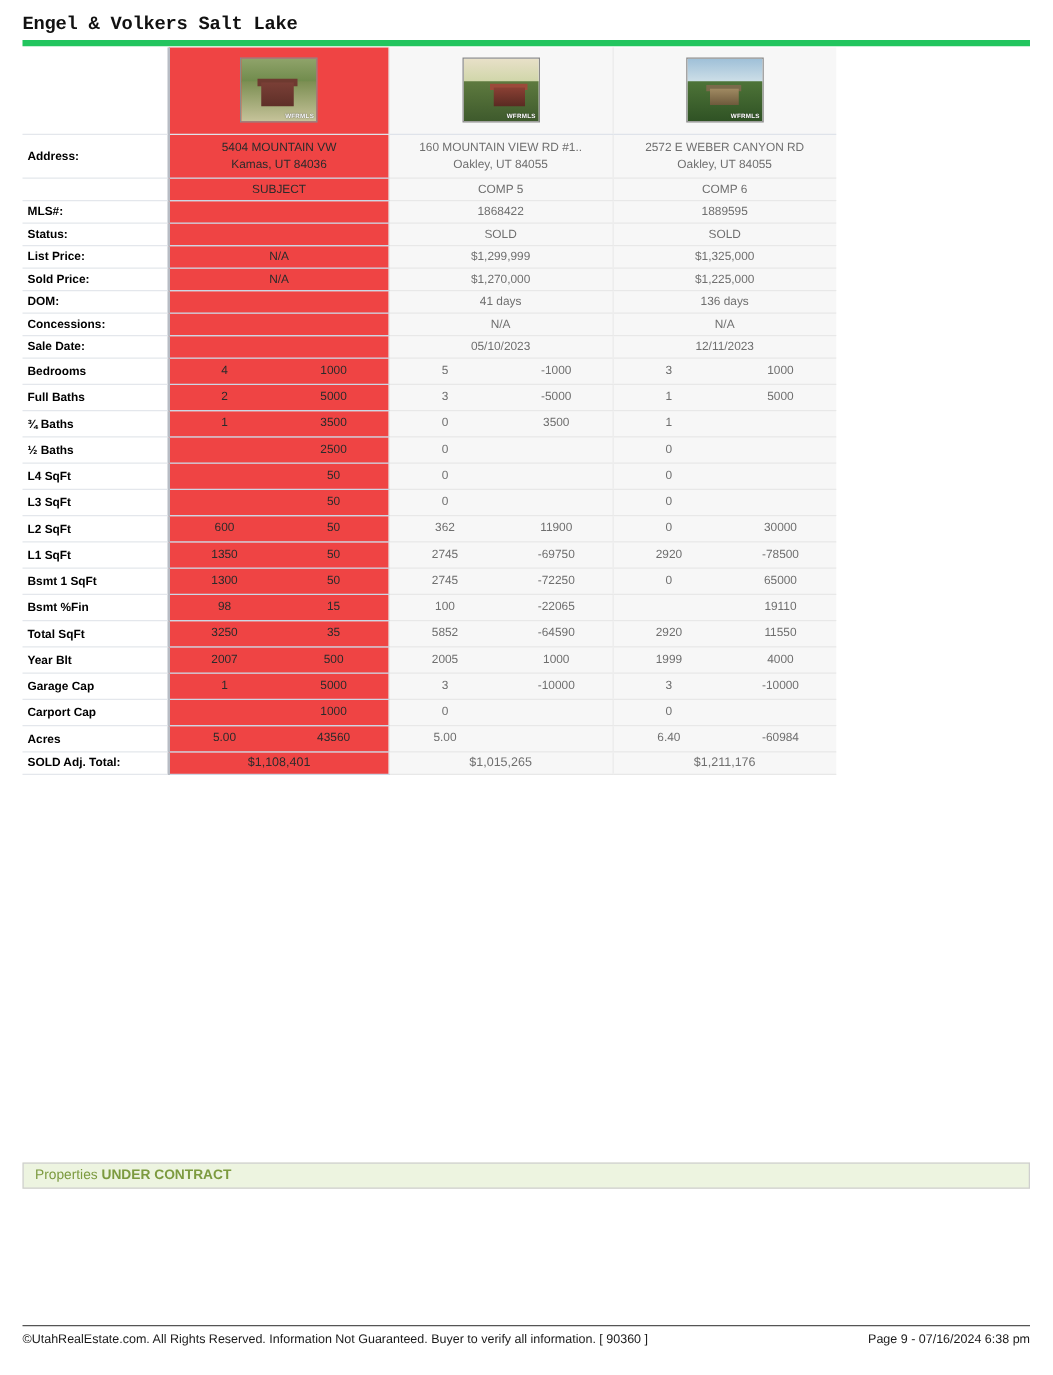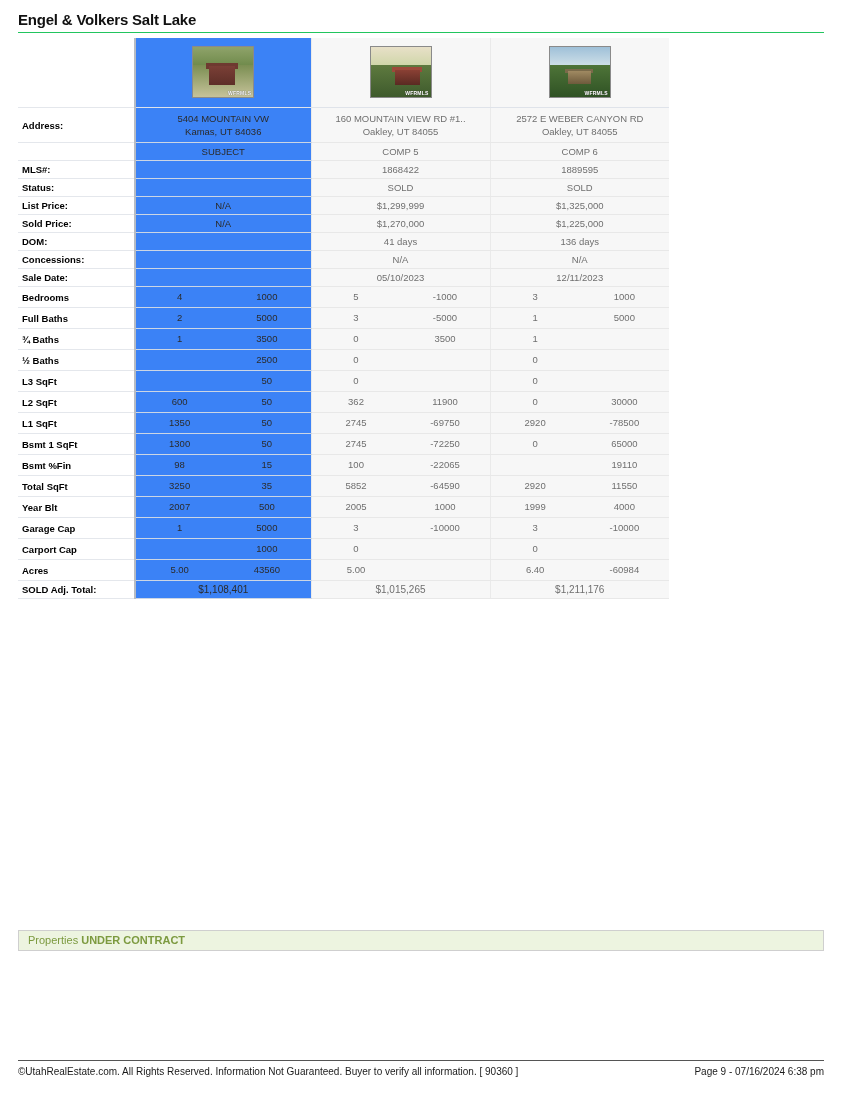--- a/index.html
+++ b/index.html
@@ -15,22 +15,23 @@
     position: relative;
     overflow: hidden;
   }
 
   
   .page-header {
     position: absolute;
     left: 18px;
     top: 10px;
     width: 806px;
-    border-bottom: 1px solid #22c55e;
+    border-bottom: 5px solid #22c55e;
     padding-bottom: 2px;
+    font-family: Liberation Mono, monospace;
   }
   .company-name {
     font-size: 15px;
     font-weight: bold;
     letter-spacing: -0.2px;
     color: #111111;
     line-height: 20px;
     white-space: nowrap;
   }
 
@@ -58,21 +59,21 @@
   td.label-cell {
     background: #ffffff;
     font-weight: bold;
     font-size: 9.5px;
     color: #000000;
     padding: 3px 4px;
     border-right: 2px solid #b7bcc4;
     border-bottom: 1px solid #e4e7ec;
   }
   td.subject-cell {
-    background: #3b82f6;
+    background: #ef4444;
     color: #2b2b2b;
     text-align: center;
     padding: 3px 0;
     border-bottom: 1px solid #ccd6e4;
     margin-top: 24px;
   }
   td.comp-cell {
     background: #f7f7f7;
     color: #6f6f6f;
     text-align: center;
@@ -408,20 +409,41 @@
           </span>
         </td>
       <td class="comp-cell">
           <span class="dual">
         <span>0</span>
         <span></span>
           </span>
         </td>
     </tr>
     <tr>
+      <td class="label-cell">L4 SqFt</td>
+      <td class="subject-cell">
+          <span class="dual">
+        <span></span>
+        <span>50</span>
+          </span>
+        </td>
+      <td class="comp-cell">
+          <span class="dual">
+        <span>0</span>
+        <span></span>
+          </span>
+        </td>
+      <td class="comp-cell">
+          <span class="dual">
+        <span>0</span>
+        <span></span>
+          </span>
+        </td>
+    </tr>
+    <tr>
       <td class="label-cell">L3 SqFt</td>
       <td class="subject-cell">
           <span class="dual">
         <span></span>
         <span>50</span>
           </span>
         </td>
       <td class="comp-cell">
           <span class="dual">
         <span>0</span>

